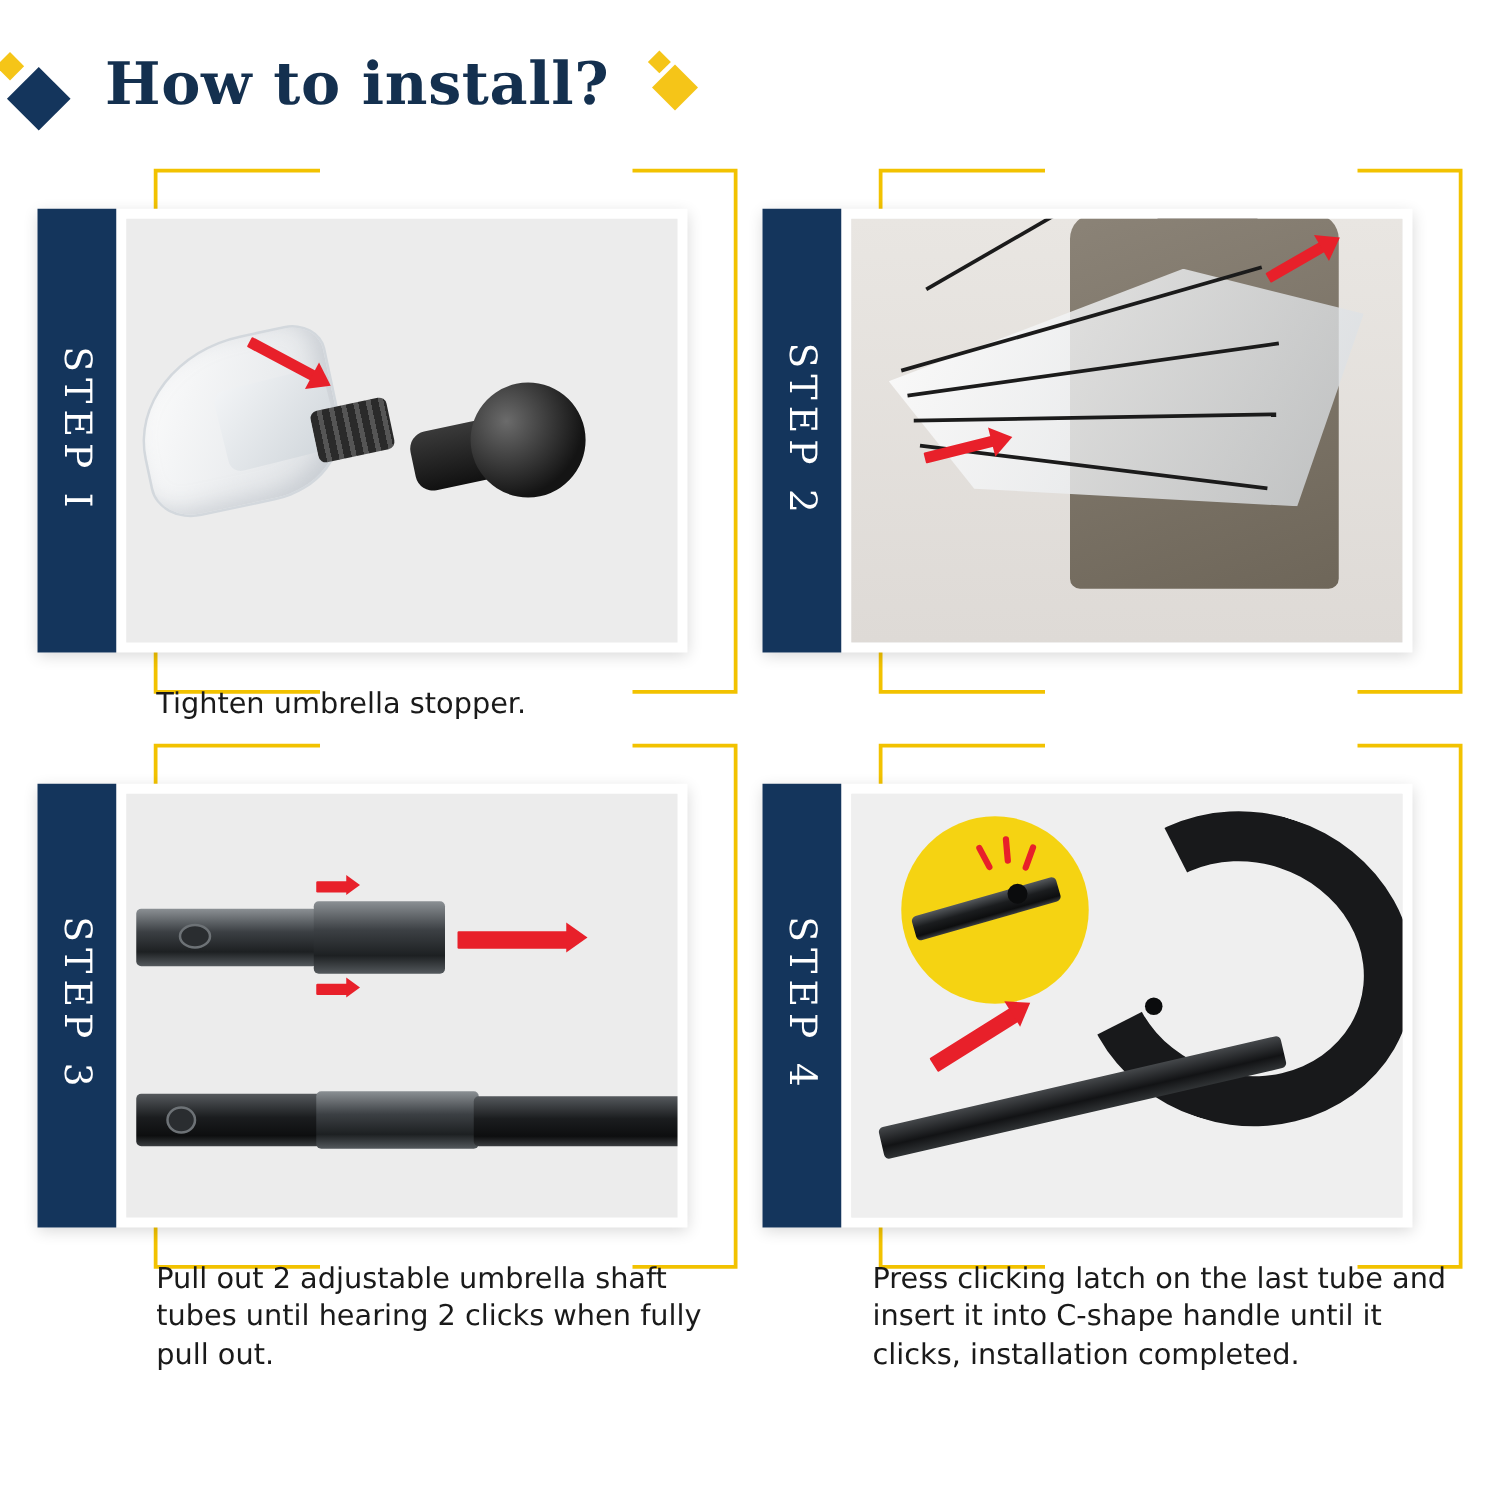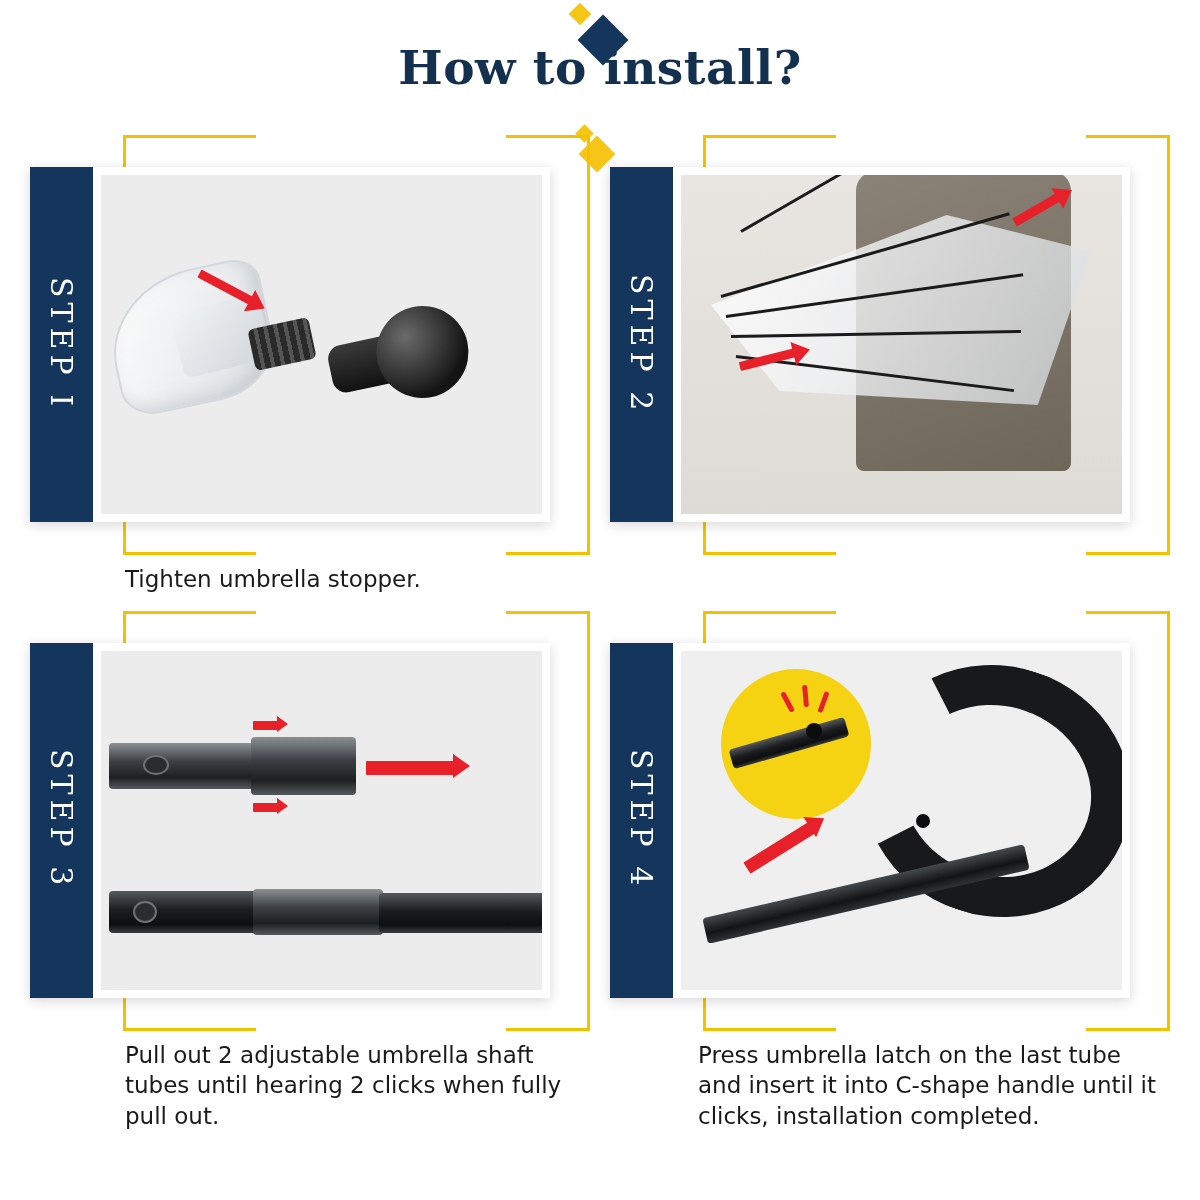--- a/index.html
+++ b/index.html
@@ -12,21 +12,20 @@
     overflow: hidden;
   }
 
   
   .header {
     position: relative;
     height: 135px;
     display: flex;
     align-items: center;
     gap: 28px;
-    flex-direction: column;
   }
   .title {
     font-family: "DejaVu Serif", serif;
     font-weight: bold;
     font-size: 47px;
     color: #14304f;
     letter-spacing: 0.5px;
     white-space: nowrap;
   }
   .diamond {
@@ -127,21 +126,21 @@
   .photo {
     position: relative;
     flex: 1;
     margin: 8px;
     background: #ececec;
     overflow: hidden;
   }
   .caption {
     position: relative;
     z-index: 3;
-    margin-top: 42px;
+    margin-top: 26px;
     margin-left: 95px;
     width: 460px;
     font-size: 23px;
     line-height: 1.33;
     color: #1a1a1a;
   }
   .step.s2 .caption, .step.s4 .caption { margin-left: 88px; width: 470px; }
 
   
   .arrow-red {
@@ -411,16 +410,16 @@
         <div class="spark" style="left:104px; top:40px; transform:rotate(-28deg);"></div>
         <div class="spark" style="left:122px; top:34px; transform:rotate(-5deg);"></div>
         <div class="spark" style="left:140px; top:40px; transform:rotate(20deg);"></div>
         <div class="handle-c"></div>
         <div class="shaft-4"></div>
         <div class="latch-dot" style="left:235px; top:163px; width:14px; height:14px;"></div>
         <div class="arrow-red" style="left:60px; top:190px; width:78px; height:13px; transform:rotate(-32deg);"></div>
       </div>
     </div>
 
-    <div class="caption">Press umbrella latch on the last tube and insert it into C-shape handle until it clicks, installation completed.</div>
+    <div class="caption">Press clicking latch on the last tube and insert it into C-shape handle until it clicks, installation completed.</div>
   </div>
 
 </div>
 
 </body></html>

